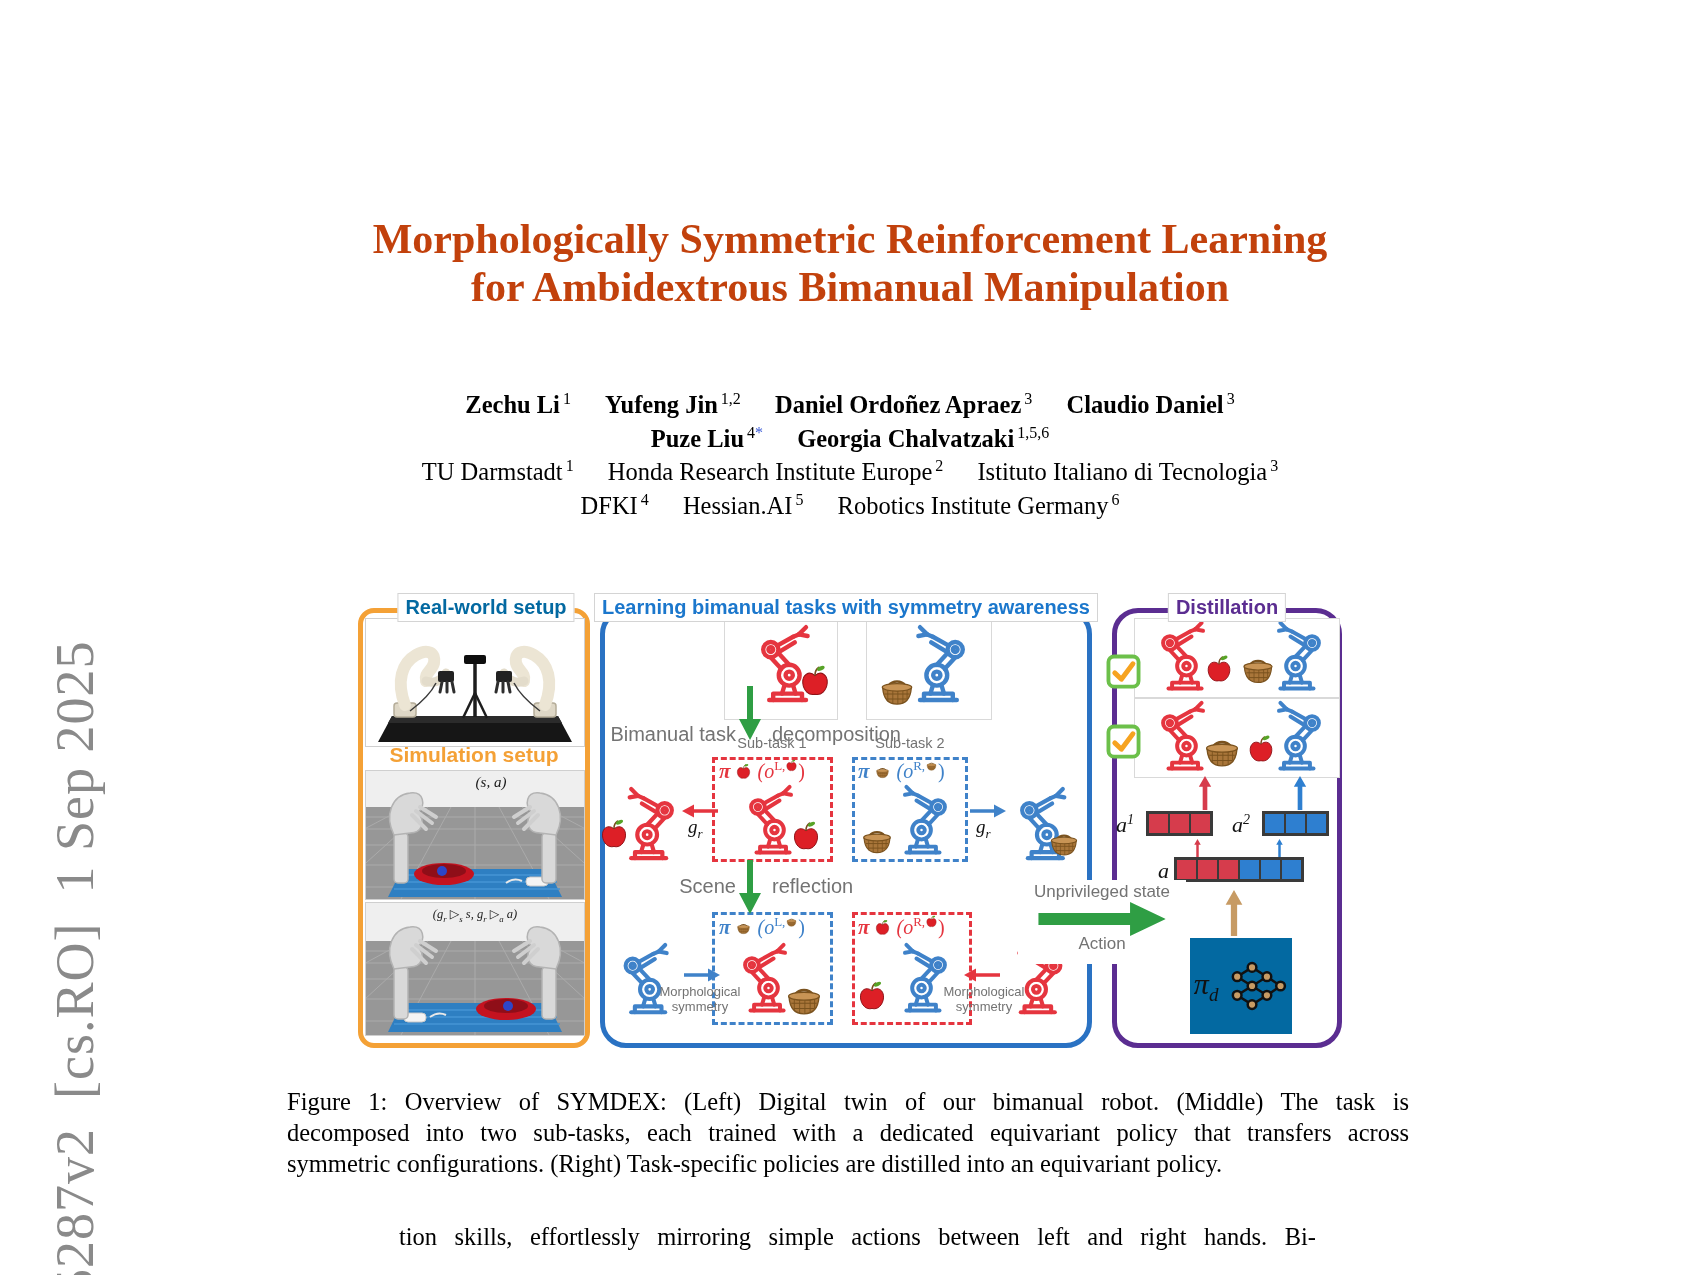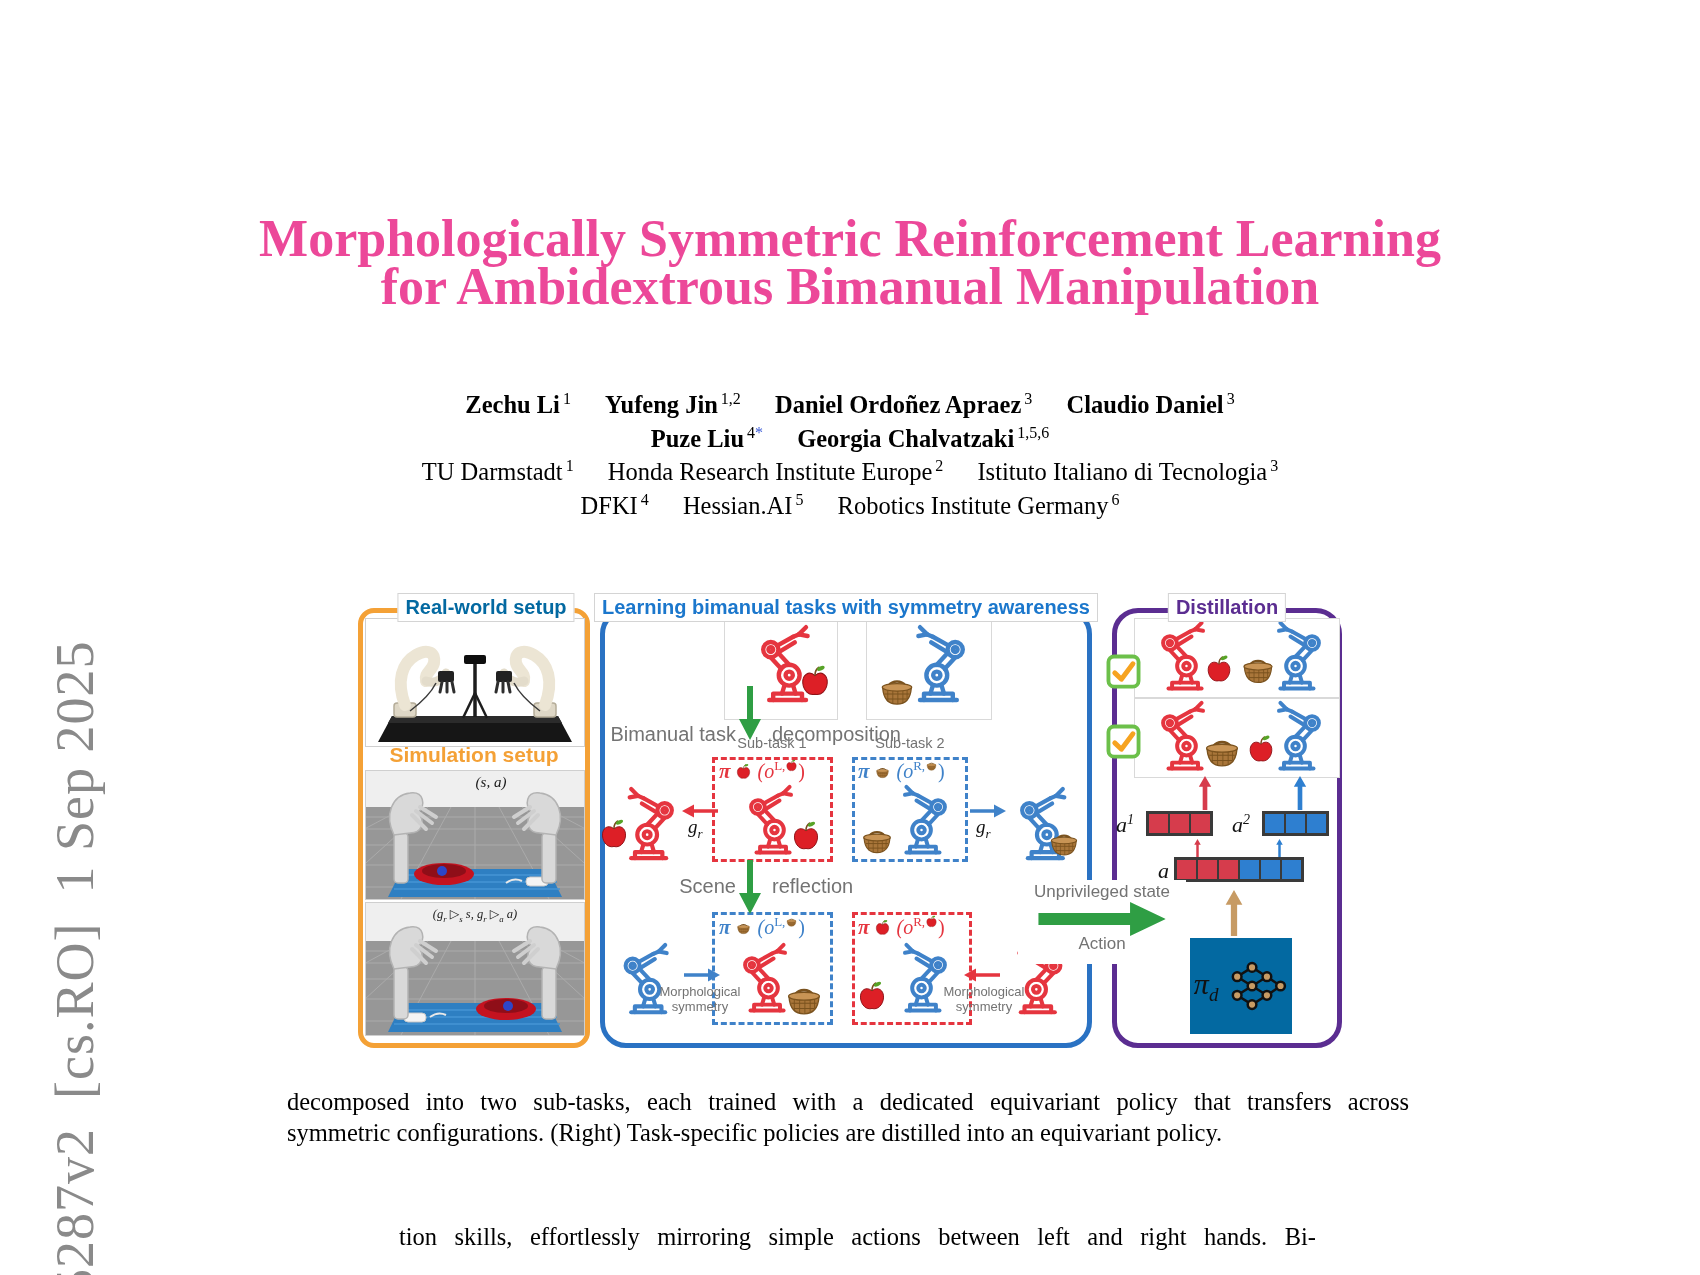--- a/index.html
+++ b/index.html
@@ -7,21 +7,21 @@
         font-family:"Liberation Serif",serif;color:#111;}
   .abs{position:absolute;}
 
   
   .arxiv-banner{left:44px;top:1296px;transform:rotate(-90deg);transform-origin:0 0;
     font-family:"Liberation Serif",serif;font-size:54px;color:#8a8a8a;white-space:pre;
     letter-spacing:1px;}
 
   
   .paper-title{left:0;top:215px;width:1700px;text-align:center;font-weight:bold;
-    font-size:52px;line-height:48px;color:#ec4899;}
+    font-size:42px;line-height:48px;color:#c2410c;}
   .authors-block{left:0;top:390px;width:1700px;text-align:center;font-size:24.5px;line-height:30.5px;color:#000;}
   .authors-block .row{white-space:nowrap;}
   .author{margin:0 14px;}
   .affil{margin:0 14px;}
   .sup{font-size:16px;position:relative;top:-9px;margin-left:3px;}
   .star{color:#3b5bd6;}
   b{font-weight:bold;}
 
   
   .figure{left:358px;top:592px;width:1000px;height:470px;
@@ -548,20 +548,21 @@
     <div class="abs pid-box" style="left:832px;top:346px;width:102px;height:96px">
       <span class="pid-lab"><span>π</span><sub>d</sub></span>
       <svg width="62" height="62">
           <use href="#sym-nn"></use>
         </svg>
     </div>
 
   </div>
 
   <div class="abs caption">
+    <div class="jline">Figure 1: Overview of SYMDEX: (Left) Digital twin of our bimanual robot. (Middle) The task is</div>
     <div class="jline">decomposed into two sub-tasks, each trained with a dedicated equivariant policy that transfers across</div>
     <div>symmetric configurations. (Right) Task-specific policies are distilled into an equivariant policy.</div>
   </div>
 
   <div class="abs abstract">
     <div class="jline">tion skills, effortlessly mirroring simple actions between left and right hands. Bi-</div>
   </div>
 
 </div>
 

